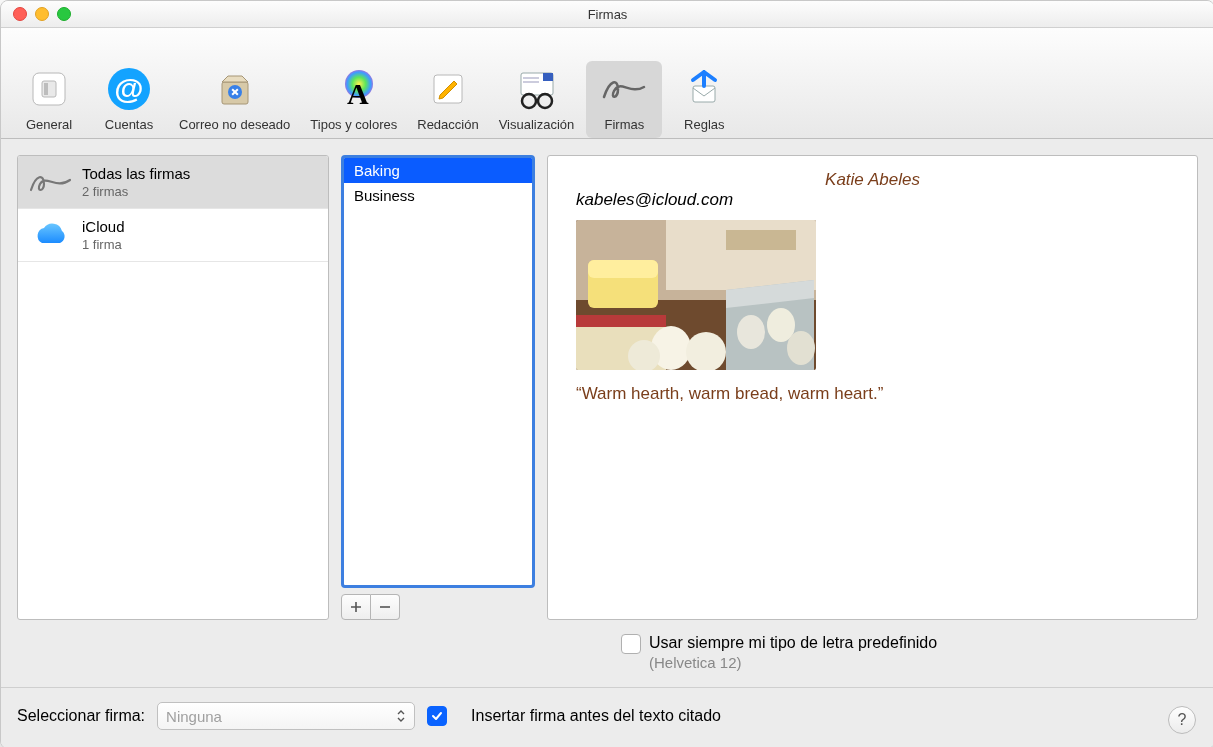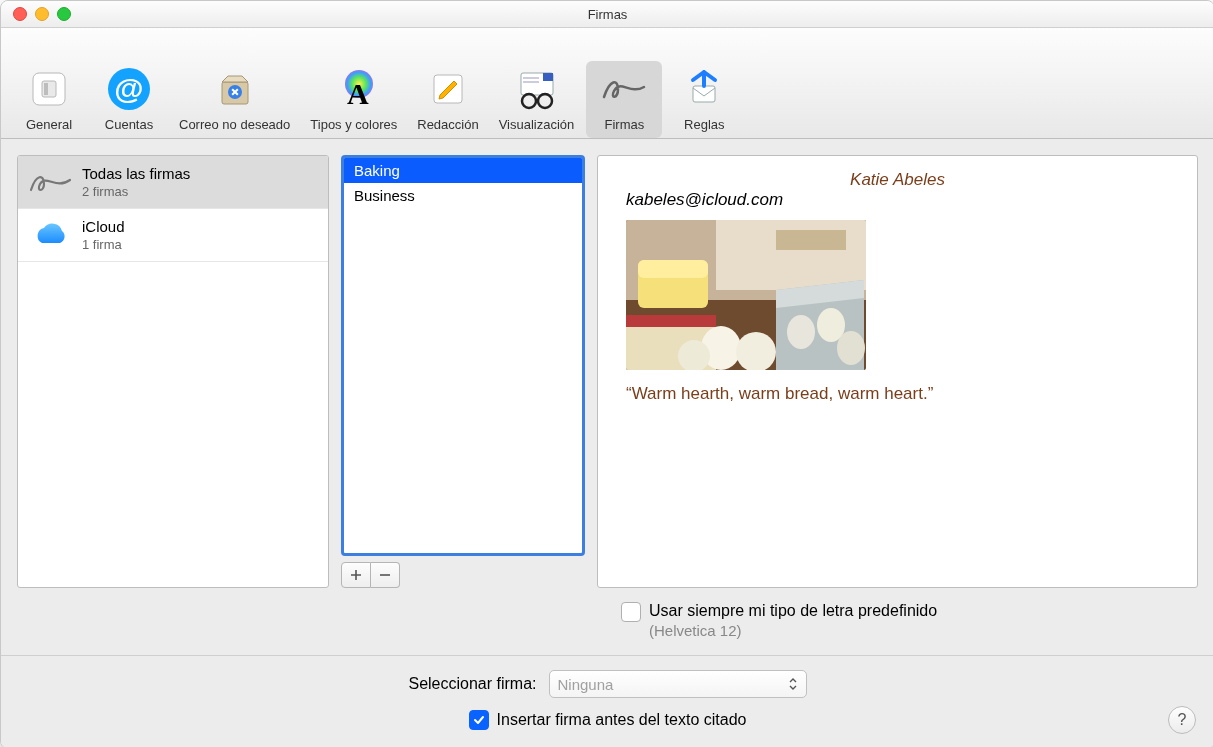--- a/index.html
+++ b/index.html
@@ -22,48 +22,48 @@
   
   .content{flex:1;display:flex;flex-direction:column;background:#ececec;}
   .main{display:flex;flex:1;padding:16px 16px 8px 16px;gap:12px;min-height:0;}
   .col{display:flex;flex-direction:column;}
   .acct-list{width:310px;background:#fff;border:1px solid #bdbdbd;border-radius:3px;overflow:hidden;}
   .acct-row{display:flex;align-items:center;gap:10px;padding:8px 10px;border-bottom:1px solid #e6e6e6;}
   .acct-row.selected{background:#dcdcdc;}
   .acct-icon{width:44px;height:36px;display:flex;align-items:center;justify-content:center;}
   .acct-txt .t1{font-size:15px;color:#000;}
   .acct-txt .t2{font-size:13px;color:#666;margin-top:2px;}
-  .sig-col{width:244px;}
+  .sig-col{width:194px;}
   .sig-list{flex:1;background:#fff;border:3px solid #3d7fe0;border-radius:4px;overflow:hidden;}
   .sig-item{padding:4px 10px;font-size:15px;}
   .sig-item.selected{background:#0a5cff;color:#fff;}
   .add-remove{display:flex;margin-top:6px;}
   .ar-btn{width:28px;height:24px;border:1px solid #b5b5b5;background:linear-gradient(#fdfdfd,#eee);display:flex;align-items:center;justify-content:center;font-size:16px;color:#555;}
   .ar-btn:first-child{border-radius:4px 0 0 4px;}
   .ar-btn:last-child{border-left:none;border-radius:0 4px 4px 0;}
   .preview{flex:1;background:#fff;border:1px solid #bdbdbd;border-radius:3px;padding:14px 28px;font-size:16px;}
   .pv-name{color:#7a3e1b;font-style:italic;font-size:17px;text-align:center;}
   .pv-email{color:#000;font-style:italic;font-size:17px;}
   .pv-image{width:240px;height:150px;margin:10px 0;border-radius:2px;position:relative;overflow:hidden;}
   .pv-quote{color:#7a3e1b;font-size:17px;margin-top:14px;}
   .below{display:flex;align-items:flex-start;padding:6px 16px 16px 16px;gap:12px;}
   .below .left-spacer{width:310px;}
   .below .mid-spacer{width:238px;}
   .use-font{flex:1;padding-left:32px;display:flex;align-items:flex-start;gap:8px;font-size:16px;color:#000;}
   .chk{width:18px;height:18px;border:1px solid #b0b0b0;border-radius:4px;background:#fff;display:flex;align-items:center;justify-content:center;flex-shrink:0;}
   .chk.checked{background:#0a63ff;border-color:#0a63ff;}
   .chk.checked svg{stroke:#fff;}
   .font-sub{color:#888;font-size:15px;margin-top:2px;}
-  .bottom{border-top:1px solid #cfcfcf;padding:14px 16px 18px 16px;background:#ececec;display:flex;flex-direction:column;align-items:center;gap:12px;position:relative;}
+  .bottom{border-top:1px solid #cfcfcf;padding:14px 16px 18px 16px;background:#ececec;display:flex;flex-direction:row;align-items:center;gap:12px;position:relative;}
   .row-sel{display:flex;align-items:center;gap:12px;}
   .lbl{font-size:16px;color:#000;text-align:right;}
   .select{width:240px;height:26px;border:1px solid #c0c0c0;border-radius:5px;background:linear-gradient(#fff,#f4f4f4);display:flex;align-items:center;padding:0 8px;position:relative;}
   .select span{color:#a0a0a0;font-size:15px;}
   .select .arrows{position:absolute;right:4px;top:2px;bottom:2px;width:18px;display:flex;flex-direction:column;align-items:center;justify-content:center;}
-  .row-ins{display:flex;align-items:center;gap:8px;font-size:16px;}
+  .row-ins{display:flex;align-items:center;gap:24px;font-size:16px;}
   .help{position:absolute;right:18px;bottom:14px;width:26px;height:26px;border-radius:50%;border:1px solid #bcbcbc;background:linear-gradient(#fefefe,#ececec);display:flex;align-items:center;justify-content:center;color:#555;font-size:16px;}
 </style>
 </head>
 <body>
 
 <div class="window">
 
   <div class="titlebar">
     <div class="traffic">
       <div class="tl close"></div>

